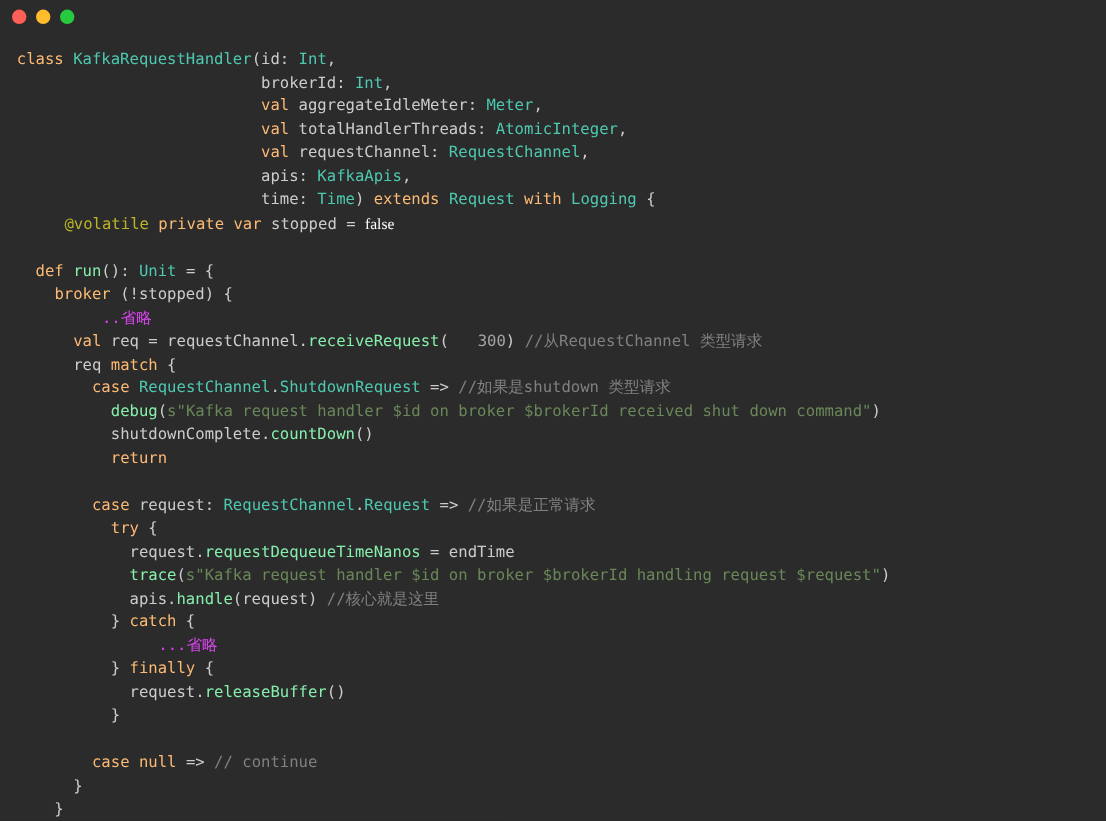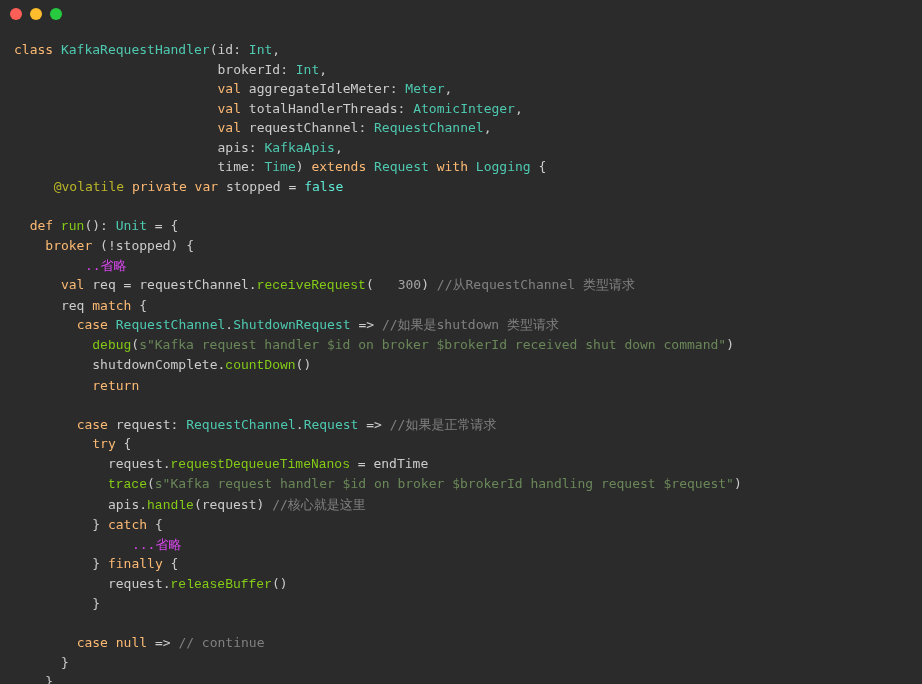--- a/index.html
+++ b/index.html
@@ -28,22 +28,22 @@
   .code {
     padding: 12px 14px 14px 14px;
     white-space: pre;
     font-family: inherit;
   }
   .kw   { color: #fdba74; }          
   .type { color: #4ec9b0; }          
   .str  { color: #6a8759; }          
   .num  { color: #a3a3a3; margin-left: 24px; }          
   .cmt  { color: #808080; }          
-  .fn   { color: #84cc16; font-family: Liberation Mono, monospace; }          
-  .bool { color: #5eead4; }          
+  .fn   { color: #86efac; }          
+  .bool { color: #ffffff; font-family: Liberation Serif, serif; }          
   .ann  { color: #bbb529; margin-left: 24px; }          
   .param{ color: #cccccc; }
   .cn   { color: #d946ef; margin-left: 24px; }
 </style>
 </head>
 <body>
 
 <div class="titlebar">
   <div class="dot red"></div>
   <div class="dot yellow"></div>

